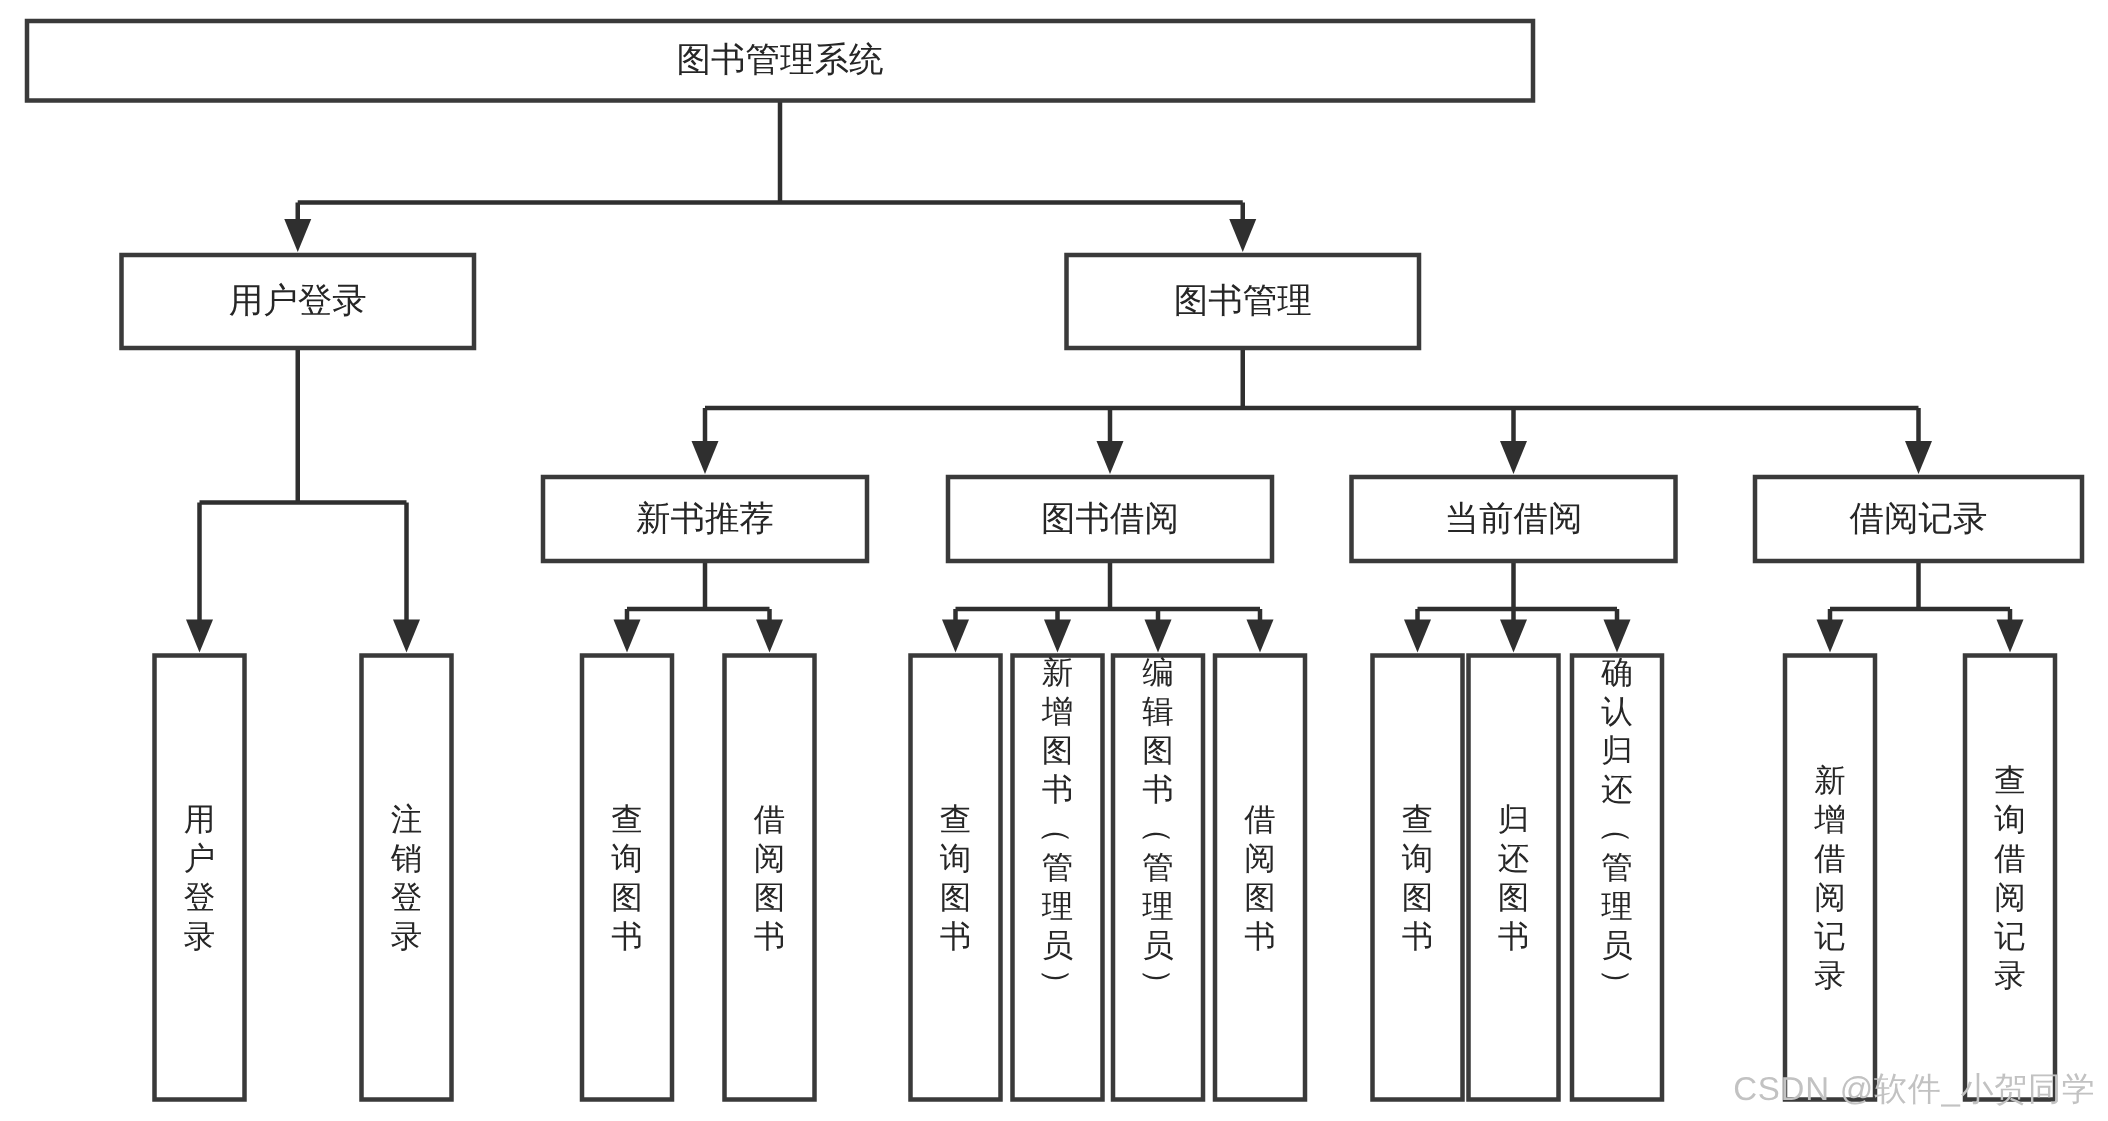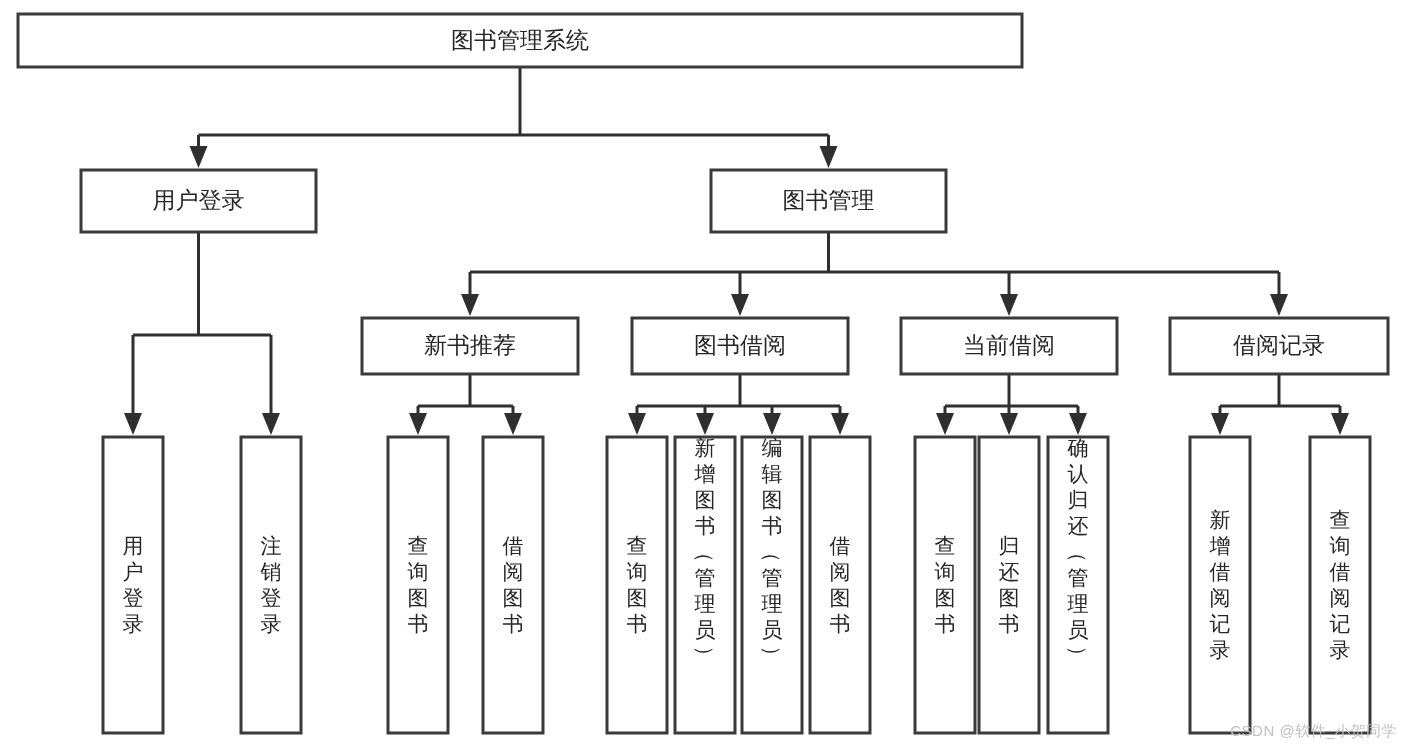--- a/index.html
+++ b/index.html
@@ -52,21 +52,21 @@
   }
   .arrow-head {
     fill: #2f2f2f;
     stroke: none;
   }
   .watermark {
     position: absolute;
     right: 8px;
     bottom: 6px;
     font-family: "Liberation Sans", "DejaVu Sans", sans-serif;
-    font-size: 15px;
+    font-size: 22px;
     color: #c2c2c2;
     white-space: nowrap;
     letter-spacing: 0.5px;
     user-select: none;
   }
 </style>
 </head>
 <body>
 
 <div id="diagram-root">

